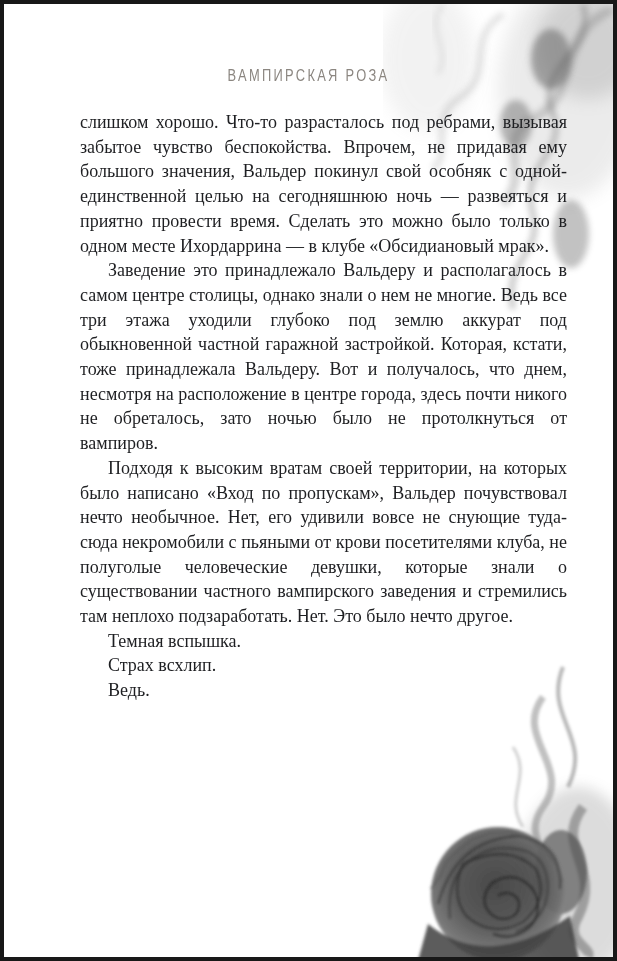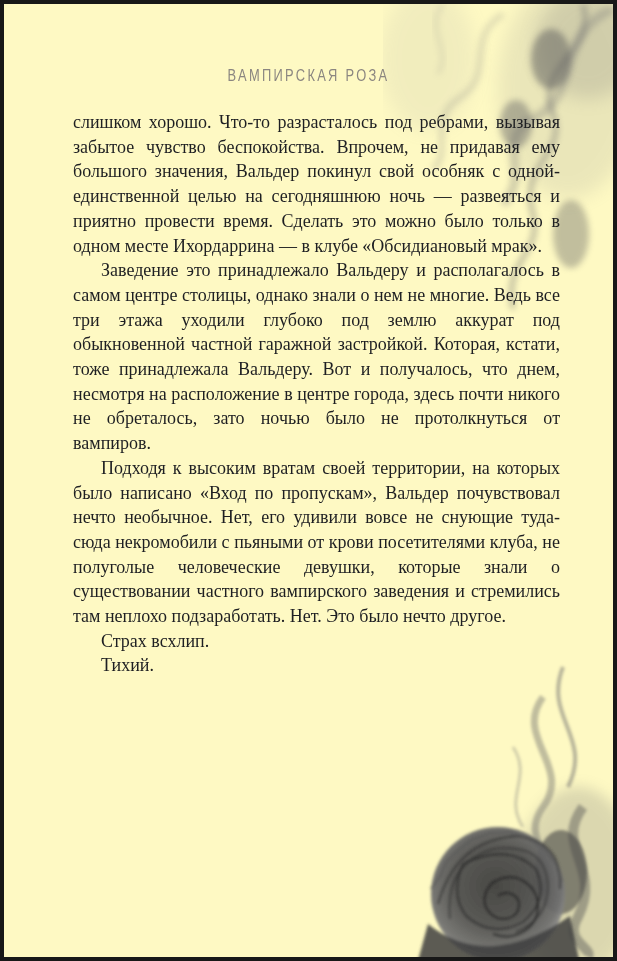--- a/index.html
+++ b/index.html
@@ -1,36 +1,36 @@
 <!DOCTYPE html>
 <html lang="ru"><head>
 <meta charset="utf-8">
 <style>
   html,body{margin:0;padding:0;background:#2a2a2a;}
   .page{
     position:relative;
     box-sizing:border-box;
     width:617px;height:961px;
     border:4px solid #181818;
-    background:#fef9c3;
+    background:#ffffff;
     overflow:hidden;
     font-family:"Liberation Serif","DejaVu Serif",serif;
   }
   .running-title{
     position:absolute;top:63px;left:0;right:0;
     text-align:center;
     font-family:"Liberation Sans","DejaVu Sans",sans-serif;
     font-size:14px;
     letter-spacing:2.5px;
     color:#8b8680;
     transform:scale(0.92,1.18);
     z-index:2;
   }
   .bodytext{
-    position:absolute;top:106px;left:69px;width:487px;
+    position:absolute;top:106px;left:76px;width:487px;
     font-size:18px;
     line-height:24.7px;
     color:#1e1f22;
     text-align:justify;
     hyphens:auto;
     z-index:2;
   }
   .bodytext p{margin:0;padding:0;text-indent:28px;}
   .bodytext p.noindent{text-indent:0;}
   .deco{position:absolute;z-index:1;pointer-events:none;}
@@ -94,17 +94,18 @@
       <path d="M-67,-5 L-58,-18 L-52,-32 L-40,-44 L-26,-55 L-8,-61 L12,-62 L30,-56 L46,-45 L58,-30 L64,-12" stroke="#555555" stroke-width="3" fill="none" opacity="0.5"></path>
     </g>
   </svg>
 
   <div class="running-title">ВАМПИРСКАЯ РОЗА</div>
 
   <div class="bodytext">
     <p class="noindent">слишком хорошо. Что-то разрасталось под ребрами, вызывая забытое чувство беспокойства. Впрочем, не придавая ему большого значения, Вальдер покинул свой особняк с одной-единственной целью на сегодняшнюю ночь — развеяться и приятно провести время. Сделать это можно было только в одном месте Ихордаррина — в клубе «Обсидиановый мрак».</p>
     <p>Заведение это принадлежало Вальдеру и располагалось в самом центре столицы, однако знали о нем не многие. Ведь все три этажа уходили глубоко под землю аккурат под обыкновенной частной гаражной застройкой. Которая, кстати, тоже принадлежала Вальдеру. Вот и получалось, что днем, несмотря на расположение в центре города, здесь почти никого не обреталось, зато ночью было не протолкнуться от вампиров.</p>
     <p>Подходя к высоким вратам своей территории, на которых было написано «Вход по пропускам», Вальдер почувствовал нечто необычное. Нет, его удивили вовсе не снующие туда-сюда некромобили с пьяными от крови посетителями клуба, не полуголые человеческие девушки, которые знали о существовании частного вампирского заведения и стремились там неплохо подзаработать. Нет. Это было нечто другое.</p>
+    <p>Темная вспышка.</p>
     <p>Страх всхлип.</p>
-    <p>Тихий.</p>
+    <p>Ведь.</p>
   </div>
 
 </div>
 
 </body></html>

